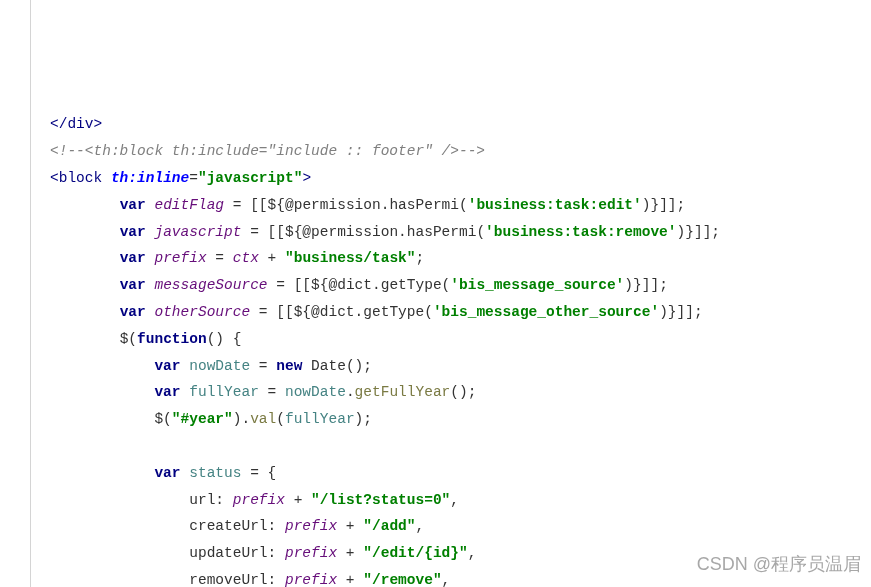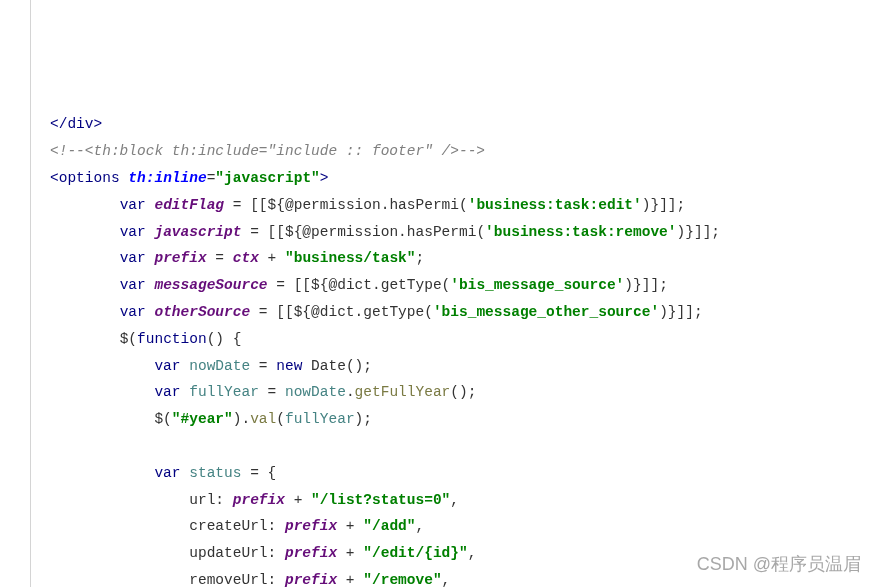--- a/index.html
+++ b/index.html
@@ -9,22 +9,22 @@
     font-family: "Consolas", "Courier New", monospace;
     font-size: 14.5px;
     line-height: 1.85;
     color: #333;
     white-space: pre;
     position: relative;
   }
   .tag    { color: #000080; font-style: normal; }
   .attr   { color: #0000ff; font-style: italic; font-weight: bold; text-align: right; }
   .str    { color: #008000; font-weight: bold; }
-  .kw     { color: #000080; font-weight: normal; }
-  .ivar   { color: #660e7a; font-style: italic; font-weight: bold; }
+  .kw     { color: #000080; font-weight: bold; }
+  .ivar   { color: #660e7a; font-style: italic; font-weight: normal; }
   .lvar   { color: #458383; text-align: center; }
   .fn     { color: #7a7a43; text-align: center; }
   .cmt    { color: #808080; font-style: italic; }
   .plain  { color: #333; }
   .gutter {
     position:absolute; left:0; top:0; bottom:0; width:30px;
     border-right:1px solid #d4d4d4; background:#fff;
   }
   .watermark {
     position: fixed;
@@ -36,21 +36,21 @@
     white-space: nowrap;
   }
 </style>
 </head>
 <body>
 <div class="gutter"></div>
 
 
 <span><span class="tag">&lt;/</span><span class="tag">div</span><span class="tag">&gt;</span></span>
 <span><span class="cmt">&lt;!--&lt;th:block th:include="include :: footer" /&gt;--&gt;</span></span>
-<span><span class="tag">&lt;</span><span class="tag">options</span><span> </span><span class="attr">th:inline</span><span class="plain">=</span><span class="str">"</span><span class="str">javascript</span><span class="str">"</span><span class="tag">&gt;</span></span>
+<span><span class="tag">&lt;</span><span class="tag">block</span><span> </span><span class="attr">th:inline</span><span class="plain">=</span><span class="str">"</span><span class="str">javascript</span><span class="str">"</span><span class="tag">&gt;</span></span>
 <span><span>        </span><span class="kw">var</span><span> </span><span class="ivar">editFlag</span><span class="plain"> = [[${@permission.hasPermi(</span><span class="str">'business:task:edit'</span><span class="plain">)}]];</span></span>
 <span><span>        </span><span class="kw">var</span><span> </span><span class="ivar">javascript</span><span class="plain"> = [[${@permission.hasPermi(</span><span class="str">'business:task:remove'</span><span class="plain">)}]];</span></span>
 <span><span>        </span><span class="kw">var</span><span> </span><span class="ivar">prefix</span><span class="plain"> = </span><span class="ivar">ctx</span><span class="plain"> + </span><span class="str">"business/task"</span><span class="plain">;</span></span>
 <span><span>        </span><span class="kw">var</span><span> </span><span class="ivar">messageSource</span><span class="plain"> = [[${@dict.getType(</span><span class="str">'bis_message_source'</span><span class="plain">)}]];</span></span>
 <span><span>        </span><span class="kw">var</span><span> </span><span class="ivar">otherSource</span><span class="plain"> = [[${@dict.getType(</span><span class="str">'bis_message_other_source'</span><span class="plain">)}]];</span></span>
 <span><span>        </span><span class="plain">$(</span><span class="kw">function</span><span class="plain">() {</span></span>
 <span><span>            </span><span class="kw">var</span><span> </span><span class="lvar">nowDate</span><span class="plain"> = </span><span class="kw">new</span><span> </span><span class="plain">Date</span><span class="plain">();</span></span>
 <span><span>            </span><span class="kw">var</span><span> </span><span class="lvar">fullYear</span><span class="plain"> = </span><span class="lvar">nowDate</span><span class="plain">.</span><span class="fn">getFullYear</span><span class="plain">();</span></span>
 <span><span>            </span><span class="plain">$(</span><span class="str">"#year"</span><span class="plain">).</span><span class="fn">val</span><span class="plain">(</span><span class="lvar">fullYear</span><span class="plain">);</span></span>
 <span> </span>

